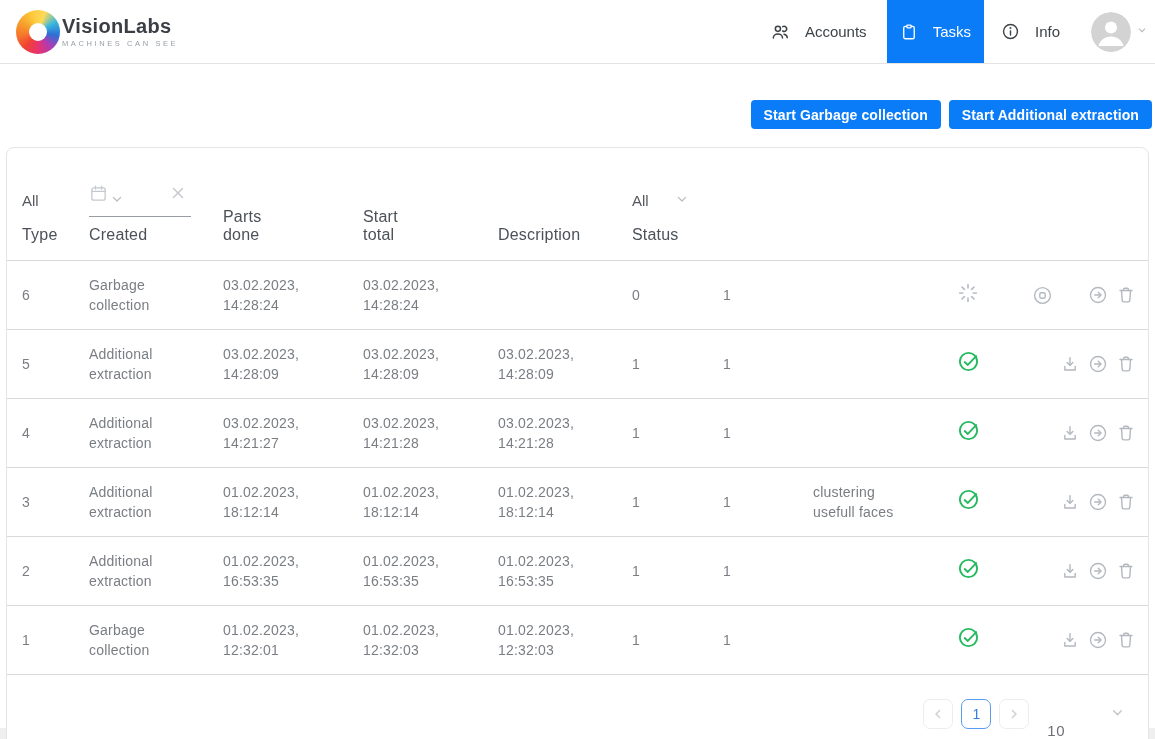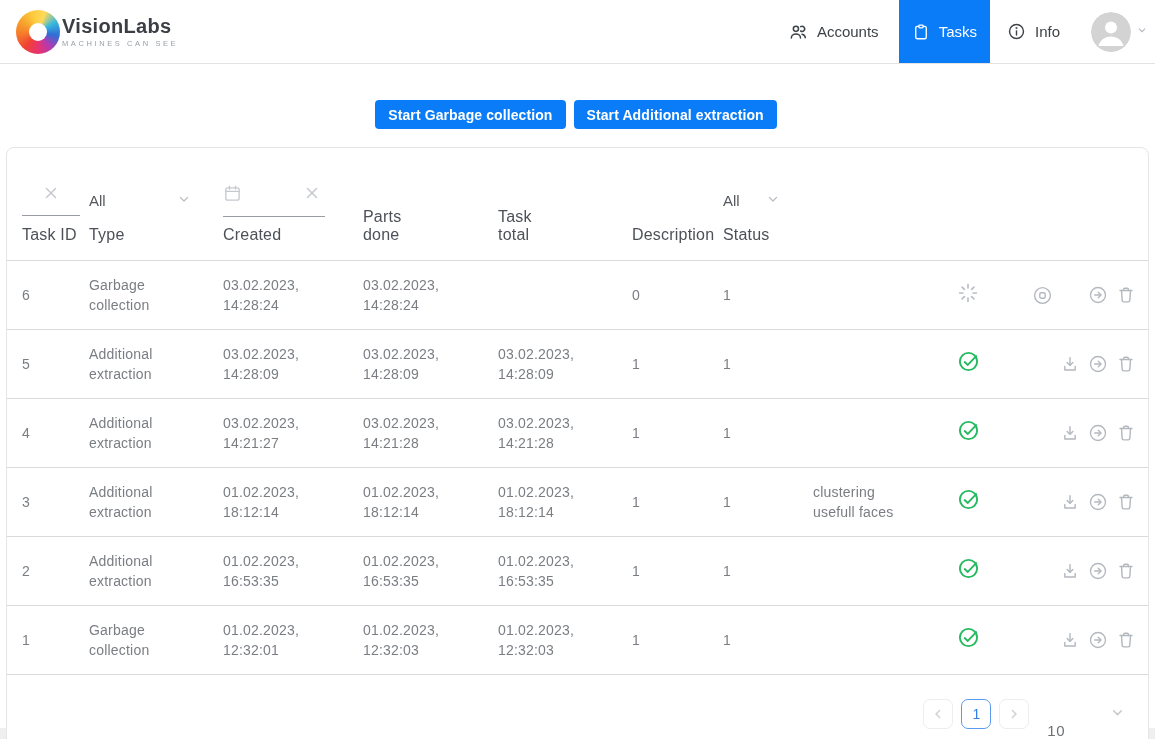--- a/index.html
+++ b/index.html
@@ -11,30 +11,30 @@
   
   .topbar { height:64px; background:#fff; border-bottom:1px solid #e3e3e3; display:flex; align-items:center; justify-content:space-between; padding-left:16px; }
   .brand { display:flex; align-items:center; gap:2px; }
   .logo-donut { width:44px; height:44px; border-radius:50%; position:relative;
     background:conic-gradient(from -60deg, #f6a12c, #fdc93b, #ffd95a, #39b9dc, #2e6fd6, #b23ab0, #e8336e, #ef4135, #f6772c, #f6a12c); }
   .logo-donut::after { content:""; position:absolute; left:13px; top:13px; width:18px; height:18px; border-radius:50%; background:#fff; }
   .brand-name { font-size:20px; font-weight:bold; color:#3b3f45; letter-spacing:.3px; line-height:22px; }
   .brand-tagline { font-size:7.5px; color:#9aa0a6; letter-spacing:2.6px; margin-top:2px; }
 
   .topnav { display:flex; align-items:center; height:100%; }
-  .nav-item { display:flex; align-items:center; gap:9px; font-size:15px; color:#3e4347; cursor:pointer; height:100%; }
+  .nav-item { display:flex; align-items:center; gap:15px; font-size:15px; color:#3e4347; cursor:pointer; height:100%; }
   .nav-item svg { display:block; }
   .nav-accounts { margin-right:18px; padding:0 2px; }
   .nav-tab { background:#0a7cf8; color:#fff; padding:0 13px; }
   .nav-info { padding:0 17px 0 17px; margin-right:14px; }
   .user-menu { display:flex; align-items:center; gap:4px; margin-right:6px; cursor:pointer; }
   .avatar { width:40px; height:40px; border-radius:50%; overflow:hidden; display:block; }
 
   
-  .toolbar { display:flex; justify-content:center; gap:8px; padding:36px 3px 18px 0; background:#fff; }
+  .toolbar { display:flex; justify-content:flex-end; gap:8px; padding:36px 3px 18px 0; background:#fff; }
   .btn { background:#0b7cf8; color:#fff; border:none; border-radius:4px; height:29px; padding:0 13px; font-size:14px; font-weight:bold; font-family:inherit; letter-spacing:.1px; cursor:pointer; }
 
   
   .card { margin:0 6px; background:#fff; border:1px solid #e5e5e5; border-radius:8px; overflow:hidden; }
   .grid { display:grid; grid-template-columns:82px 134px 140px 135px 134px 91px 90px 130px 83px minmax(0,1fr); }
 
   .thead { min-height:86px; }
   .th { display:flex; flex-direction:column; justify-content:flex-end; padding:14px 8px 16px 0; }
   .th:first-child { padding-left:15px; }
   .f-zone { height:40px; display:flex; align-items:center; margin-bottom:6px; }
@@ -138,32 +138,20 @@
   <div class="toolbar">
     <button class="btn">Start Garbage collection</button>
     <button class="btn">Start Additional extraction</button>
   </div>
 
   <section class="card">
 
     <div class="thead grid">
       <div class="th">
         <div class="f-zone">
-          <span class="f-underline f-clear-only">
-            <span class="icon-x">
-              <svg width="18" height="18" viewBox="0 0 20 20" fill="none" stroke="currentColor" stroke-width="1.6" stroke-linecap="round">
-                    <path d="M5 5l10 10M15 5L5 15"></path>
-                  </svg>
-            </span>
-          </span>
-        </div>
-        <div class="th-label">Task ID</div>
-      </div>
-      <div class="th">
-        <div class="f-zone">
           <span class="f-select">
             <span class="sel-gap">
               <span>All</span>
               <span class="icon-chev">
                 <svg width="16" height="16" viewBox="0 0 20 20" fill="none" stroke="currentColor" stroke-width="1.6" stroke-linecap="round" stroke-linejoin="round">
                       <path d="M5.5 8l4.5 4.5L14.5 8"></path>
                     </svg>
               </span>
             </span>
           </span>
@@ -188,21 +176,21 @@
           </span>
         </div>
         <div class="th-label">Created</div>
       </div>
       <div class="th">
         <div class="f-zone"></div>
         <div class="th-label narrow">Parts done</div>
       </div>
       <div class="th">
         <div class="f-zone"></div>
-        <div class="th-label narrow">Task total</div>
+        <div class="th-label narrow">Start total</div>
       </div>
       <div class="th">
         <div class="f-zone"></div>
         <div class="th-label">Description</div>
       </div>
       <div class="th">
         <div class="f-zone">
           <span class="f-select">
             <span class="sel-gap-sm">
               <span>All</span>

